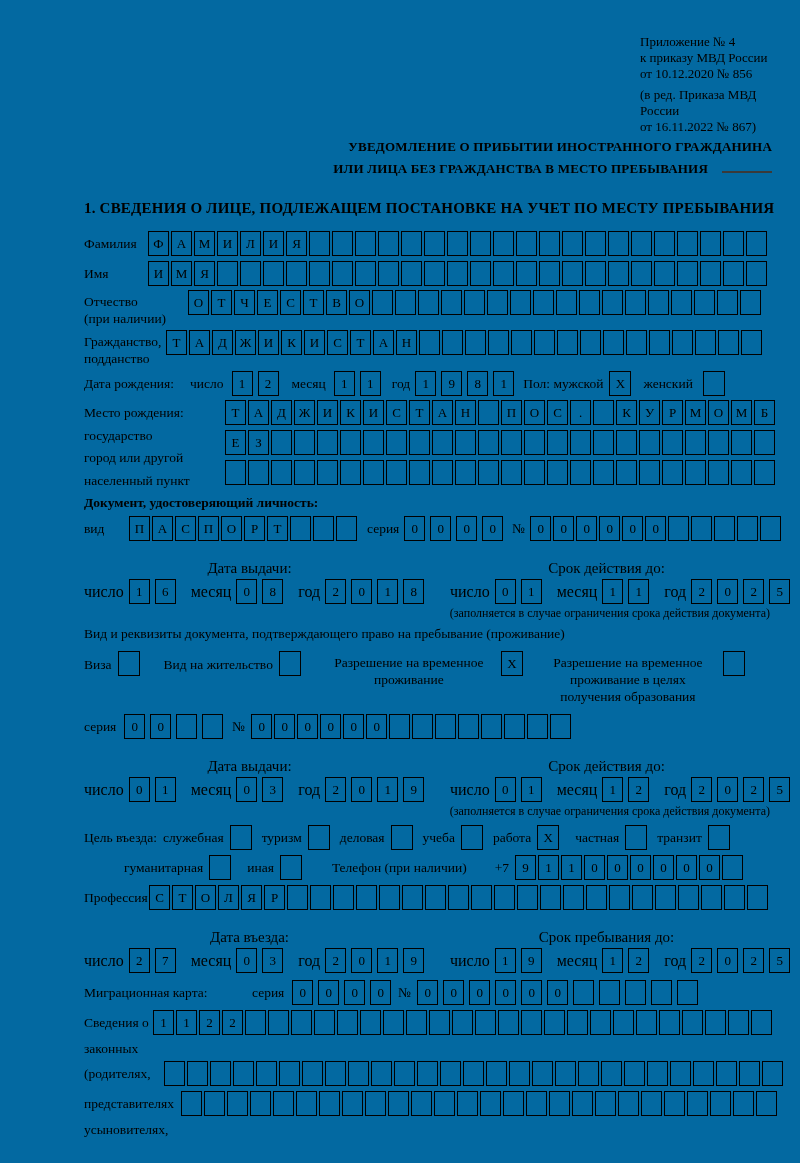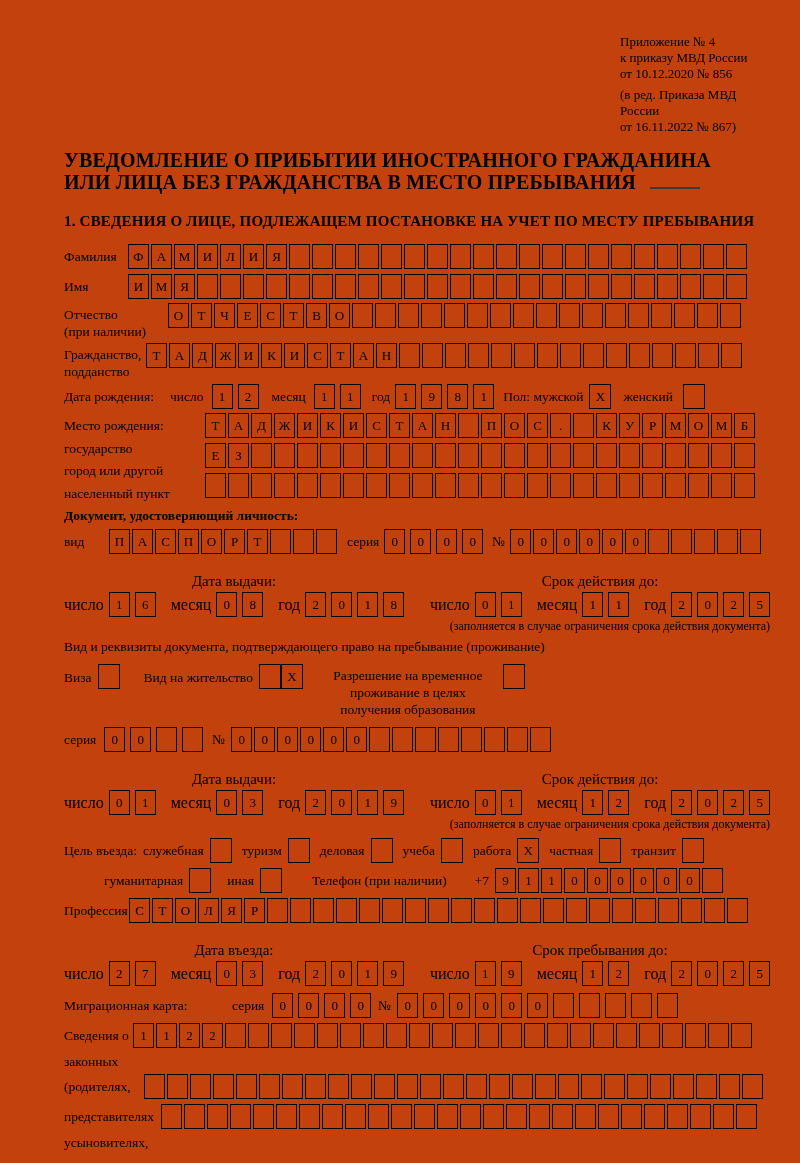--- a/index.html
+++ b/index.html
@@ -2,27 +2,27 @@
 <html lang="ru"><head>
 <meta charset="utf-8">
 <style>
   * { box-sizing: border-box; }
   html, body { margin: 0; padding: 0; background: #fff; }
   body {
     width: 800px; height: 1163px;
     font-family: "Liberation Serif", "DejaVu Serif", serif;
     color: #000;
   }
-  .page { width: 800px; height: 1163px; padding: 34px 28px 0 64px; overflow: hidden; position: relative; background: #c2410c; }
+  .page { width: 800px; height: 1163px; padding: 34px 28px 0 84px; overflow: hidden; position: relative; background: #0369a1; }
 
   .appendix { margin-left: 556px; font-size: 13px; line-height: 16px; }
   .apx-ed { margin-top: 5px; }
   .forma { font-weight: bold; text-align: right; padding-right: 30px; margin-top: 16px; font-size: 14px; letter-spacing: .5px; }
 
-  .title { text-align: left; font-weight: bold; font-size: 20px; margin-top: 14px; line-height: 22px; letter-spacing: .2px; }
+  .title { text-align: right; font-weight: bold; font-size: 13px; margin-top: 1px; line-height: 22px; letter-spacing: .2px; }
   .uline { display: inline-block; width: 50px; border-bottom: 2.5px solid #3a3a3a; margin-left: 14px; }
 
   .sec1 { font-weight: bold; font-size: 15px; margin-top: 20px; margin-bottom: 13px; white-space: nowrap; letter-spacing: .2px; }
 
   .frow { display: flex; align-items: center; margin-bottom: 3px; font-size: 13.5px; min-height: 27px; }
   .frow.top { align-items: flex-start; }
   .flabel { flex: 0 0 auto; }
   .lblstack { line-height: 17px; padding-top: 3px; }
   .bigstack { line-height: 22.5px; padding-top: 2px; }
 
@@ -419,20 +419,21 @@
 
   <div class="frow top">
     <span class="optlbl">Виза</span>
     <span class="cells checkbox">
         <span class="cell">&nbsp;</span>
       </span>
     <span class="optlbl" style="margin-left:24px">Вид на жительство</span>
     <span class="cells checkbox">
         <span class="cell">&nbsp;</span>
       </span>
+    <span class="optml" style="width:172px;margin-left:22px">Разрешение на временное проживание</span>
     <span class="cells checkbox">
         <span class="cell">X</span>
       </span>
     <span class="optml" style="width:178px;margin-left:16px">Разрешение на временное проживание в целях получения образования</span>
     <span class="cells checkbox">
         <span class="cell">&nbsp;</span>
       </span>
   </div>
 
   <div class="frow" style="margin-top:8px">
@@ -523,21 +524,21 @@
         <span class="cell">&nbsp;</span>
       </span>
     <span class="optlbl" style="margin-left:10px">учеба</span>
     <span class="cells checkbox">
         <span class="cell">&nbsp;</span>
       </span>
     <span class="optlbl" style="margin-left:10px">работа</span>
     <span class="cells checkbox">
         <span class="cell">X</span>
       </span>
-    <span class="optlbl" style="margin-left:10px">частная</span>
+    <span class="optlbl" style="margin-left:16px">частная</span>
     <span class="cells checkbox">
         <span class="cell">&nbsp;</span>
       </span>
     <span class="optlbl" style="margin-left:10px">транзит</span>
     <span class="cells checkbox">
         <span class="cell">&nbsp;</span>
       </span>
   </div>
 
   <div class="frow" style="padding-left:40px">

